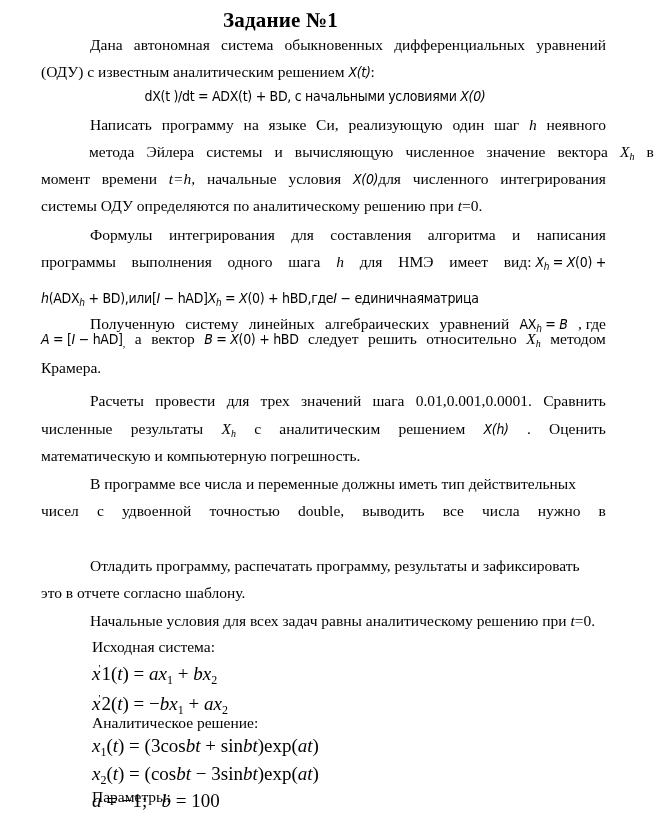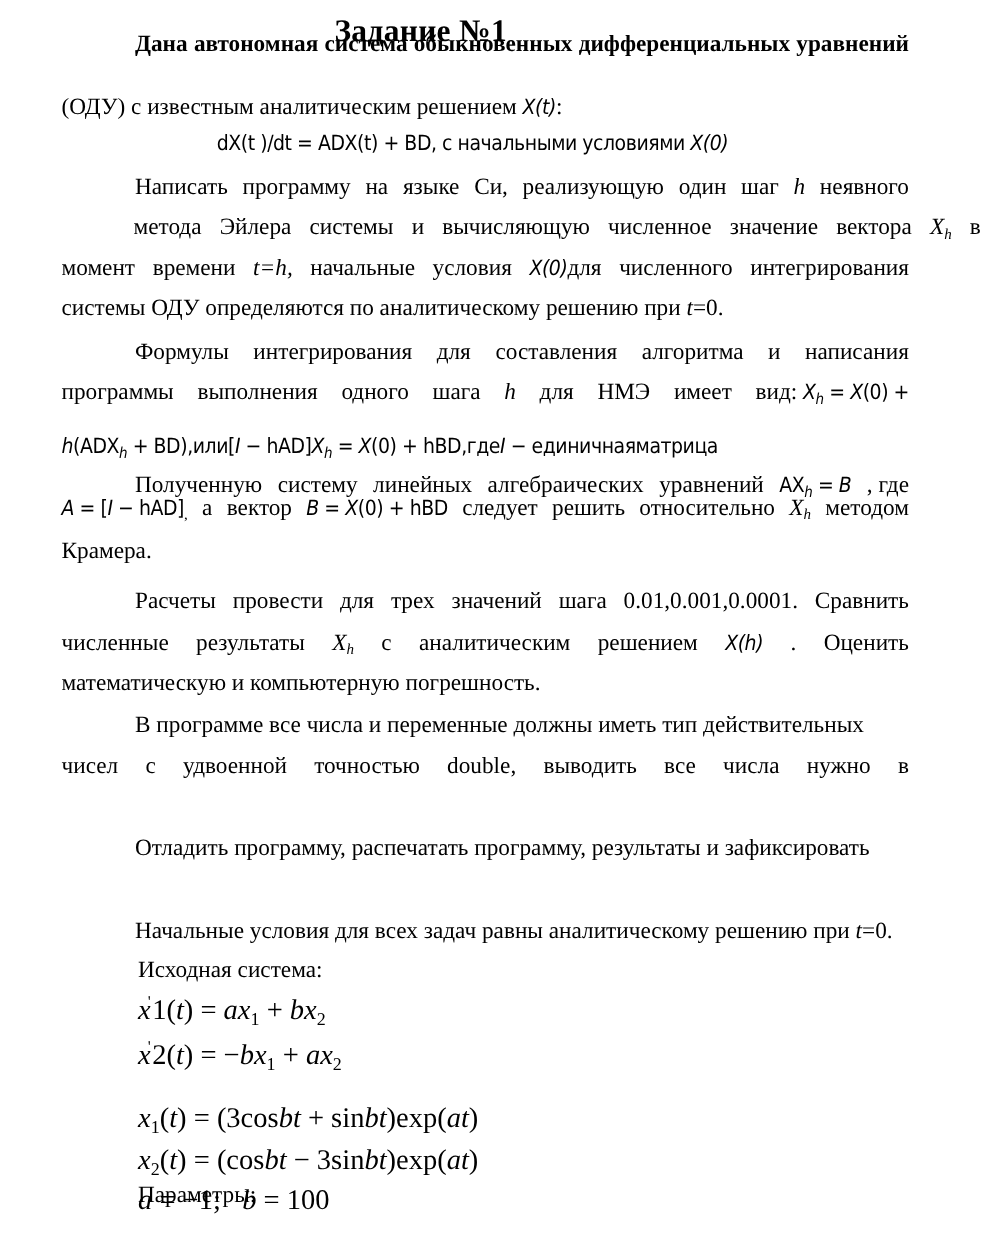--- a/index.html
+++ b/index.html
@@ -72,21 +72,21 @@
       line-height: 18px;
     }
   </style>
 </head>
 <body>
 
 <div class="page">
 
   <div class="title">Задание №1</div>
 
-  <div class="line indent just" style="top:20px;font-weight:bold;">
+  <div class="line indent just" style="top:35px;">
     <span>Дана</span>
     <span>автономная</span>
     <span>система</span>
     <span>обыкновенных</span>
     <span>дифференциальных</span>
     <span>уравнений</span>
   </div>
   <div class="line" style="top:62px;">
     <span>(ОДУ) с известным аналитическим решением </span><span class="cam mi">X(t)</span><span>:</span>
   </div>
@@ -209,33 +209,35 @@
     <span>точностью</span>
     <span>double,</span>
     <span>выводить</span>
     <span>все</span>
     <span>числа</span>
     <span>нужно</span>
     <span>в</span>
   </div>
 
   <div class="line indent" style="top:556px;">Отладить программу, распечатать программу, результаты и зафиксировать</div>
+  <div class="line" style="top:583px;">это в отчете согласно шаблону.</div>
 
   <div class="line indent" style="top:611px;">
     <span>Начальные условия для всех задач равны аналитическому решению при </span><span class="mi">t</span><span>=0.</span>
   </div>
 
   <div class="label" style="top:638px;">Исходная система:</div>
   <div class="formula" style="top:656px;">
     <i>x</i><span class="prime">'</span>1(<i>t</i>) = <i>ax</i><sub>1</sub> + <i>bx</i><sub>2</sub>
   </div>
   <div class="formula" style="top:686px;">
     <i>x</i><span class="prime">'</span>2(<i>t</i>) = −<i>bx</i><sub>1</sub> + <i>ax</i><sub>2</sub>
   </div>
 
+  <div class="label" style="top:714px;">Аналитическое решение:</div>
   <div class="formula" style="top:734px;">
     <i>x</i><sub>1</sub>(<i>t</i>) = (3cos<i>bt</i> + sin<i>bt</i>)exp(<i>at</i>)
   </div>
   <div class="formula" style="top:762px;">
     <i>x</i><sub>2</sub>(<i>t</i>) = (cos<i>bt</i> − 3sin<i>bt</i>)exp(<i>at</i>)
   </div>
 
   <div class="label" style="top:788px;">Параметры:</div>
   <div class="formula" style="top:789px;">
     <i>a</i> = −1;&nbsp;&nbsp;&nbsp;<i>b</i> = 100

